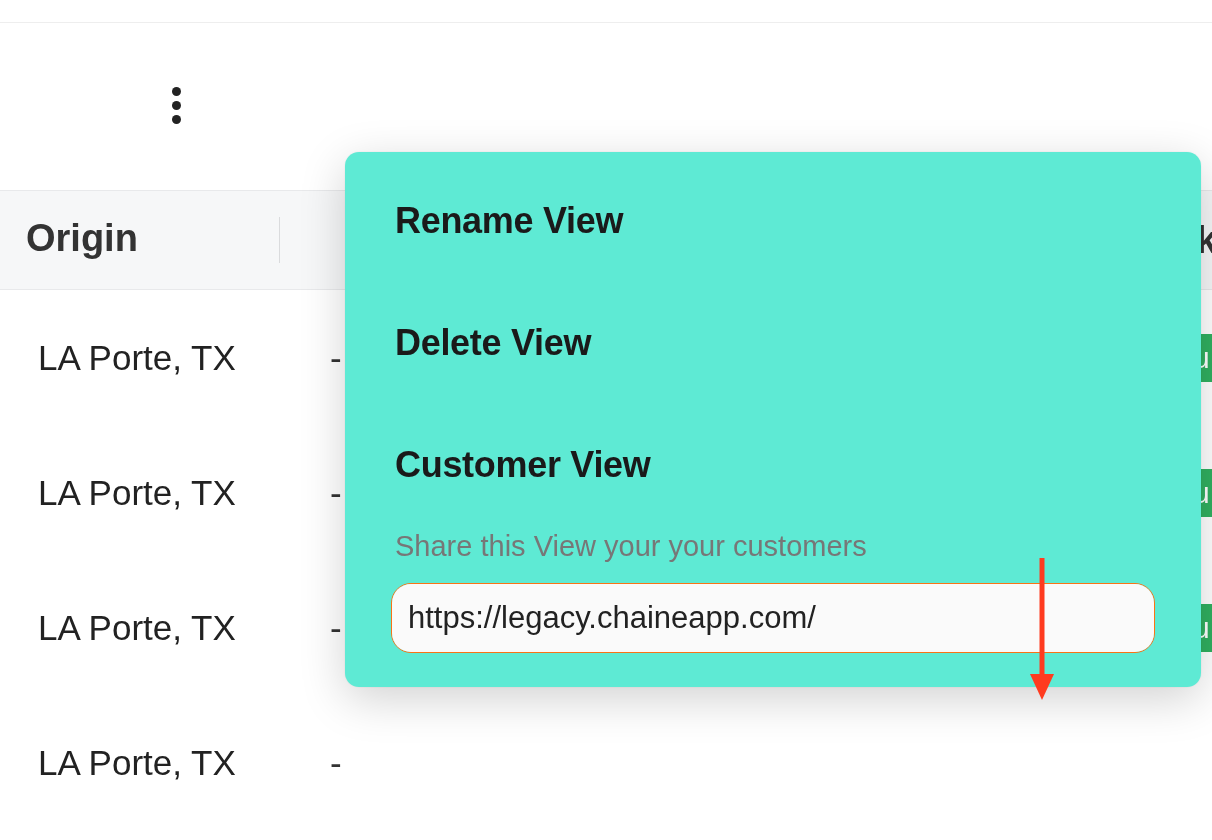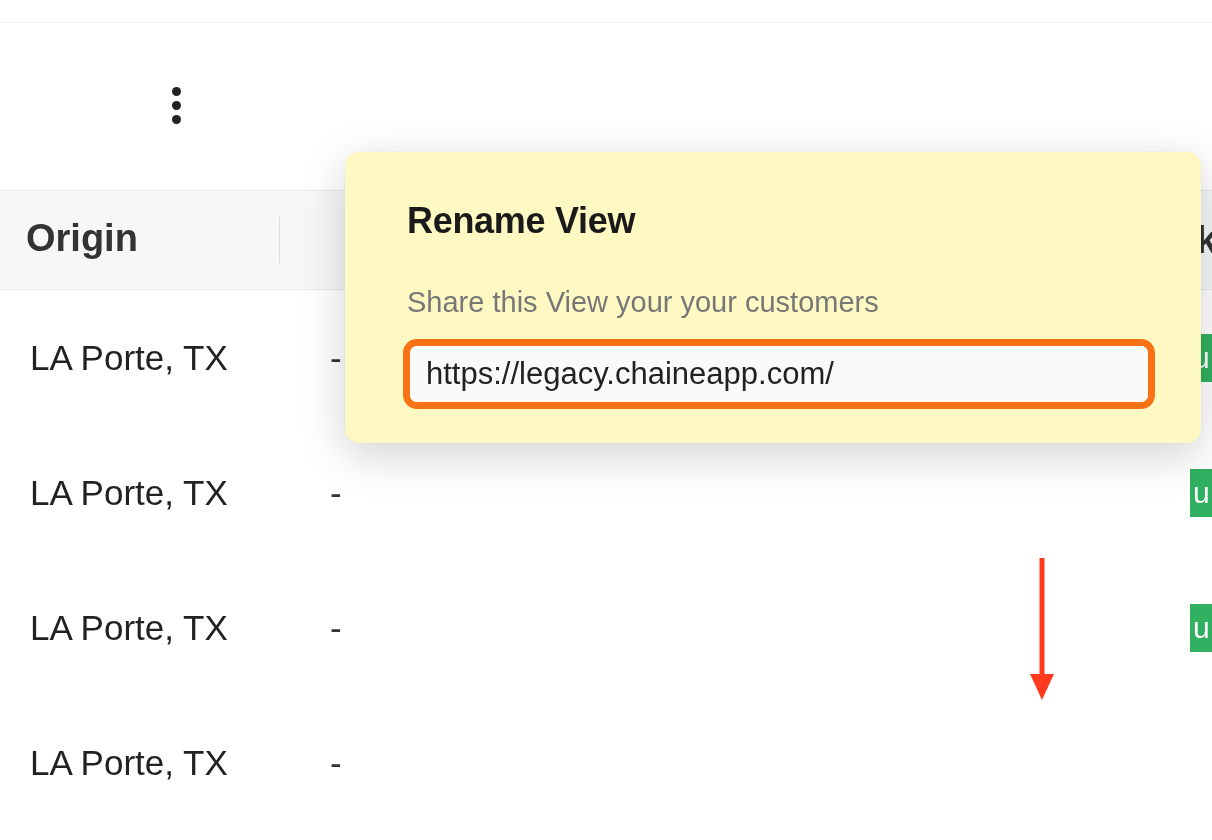--- a/index.html
+++ b/index.html
@@ -97,21 +97,21 @@
     }
     .row {
       height: 135px;
       display: flex;
       align-items: center;
       position: relative;
     }
     .cell {
       font-size: 35px;
       color: #222;
-      padding-left: 30px;
+      padding-left: 38px;
     }
     .row .dash {
       position: absolute;
       left: 330px;
       font-size: 35px;
       color: #333;
     }
     .row .green-chip {
       position: absolute;
       right: -2px;
@@ -133,44 +133,44 @@
       font-size: 32px;
       color: #2f67d8;
     }
 
     
     .menu {
       position: absolute;
       top: 152px;
       left: 345px;
       width: 856px;
-      background: #fef9c3;
+      background: #5eead4;
       border-radius: 14px;
       box-shadow: 0 12px 46px rgba(0,0,0,0.18), 0 0 0 1px rgba(0,0,0,0.02);
-      padding: 8px 0 34px 12px;
+      padding: 8px 0 34px 0;
     }
     .menu-item {
       font-size: 36px;
       font-weight: 550;
       color: #1a1a1a;
       padding: 40px 50px 40px 50px;
       cursor: pointer;
       letter-spacing: -0.3px;
     }
     .menu-note {
       font-size: 29px;
       color: #777;
       padding: 4px 50px 20px 50px;
     }
     .link-row {
       display: flex;
       align-items: stretch;
       margin: 0 46px;
-      border: 7px solid #f97316;
-      border-radius: 14px;
+      border: 1px solid #f97316;
+      border-radius: 20px;
       overflow: hidden;
       height: 70px;
     }
     .link-input {
       flex: 1;
       border: none;
       font-size: 31px;
       color: #222;
       padding: 0 16px;
       outline: none;
@@ -234,20 +234,22 @@
   </div>
   <div class="row">
     <div class="cell">LA Porte, TX</div>
     <div class="dash">-</div>
     <div class="partial-in">i</div>
   </div>
 </div>
 
 <div class="menu">
   <div class="menu-item">Rename View</div>
+  <div class="menu-item">Delete View</div>
+  <div class="menu-item">Customer View</div>
   <div class="menu-note">Share this View your your customers</div>
   <div class="link-row">
     <input class="link-input" readonly="" value="https://legacy.chaineapp.com/" style="">
   </div>
 </div>
 
 <div class="arrow">
   <svg width="30" height="150">
     <line x1="12" y1="0" x2="12" y2="120" stroke="#ff3b1f" stroke-width="5"></line>
     <polygon points="12,142 0,116 24,116" fill="#ff3b1f"></polygon>

